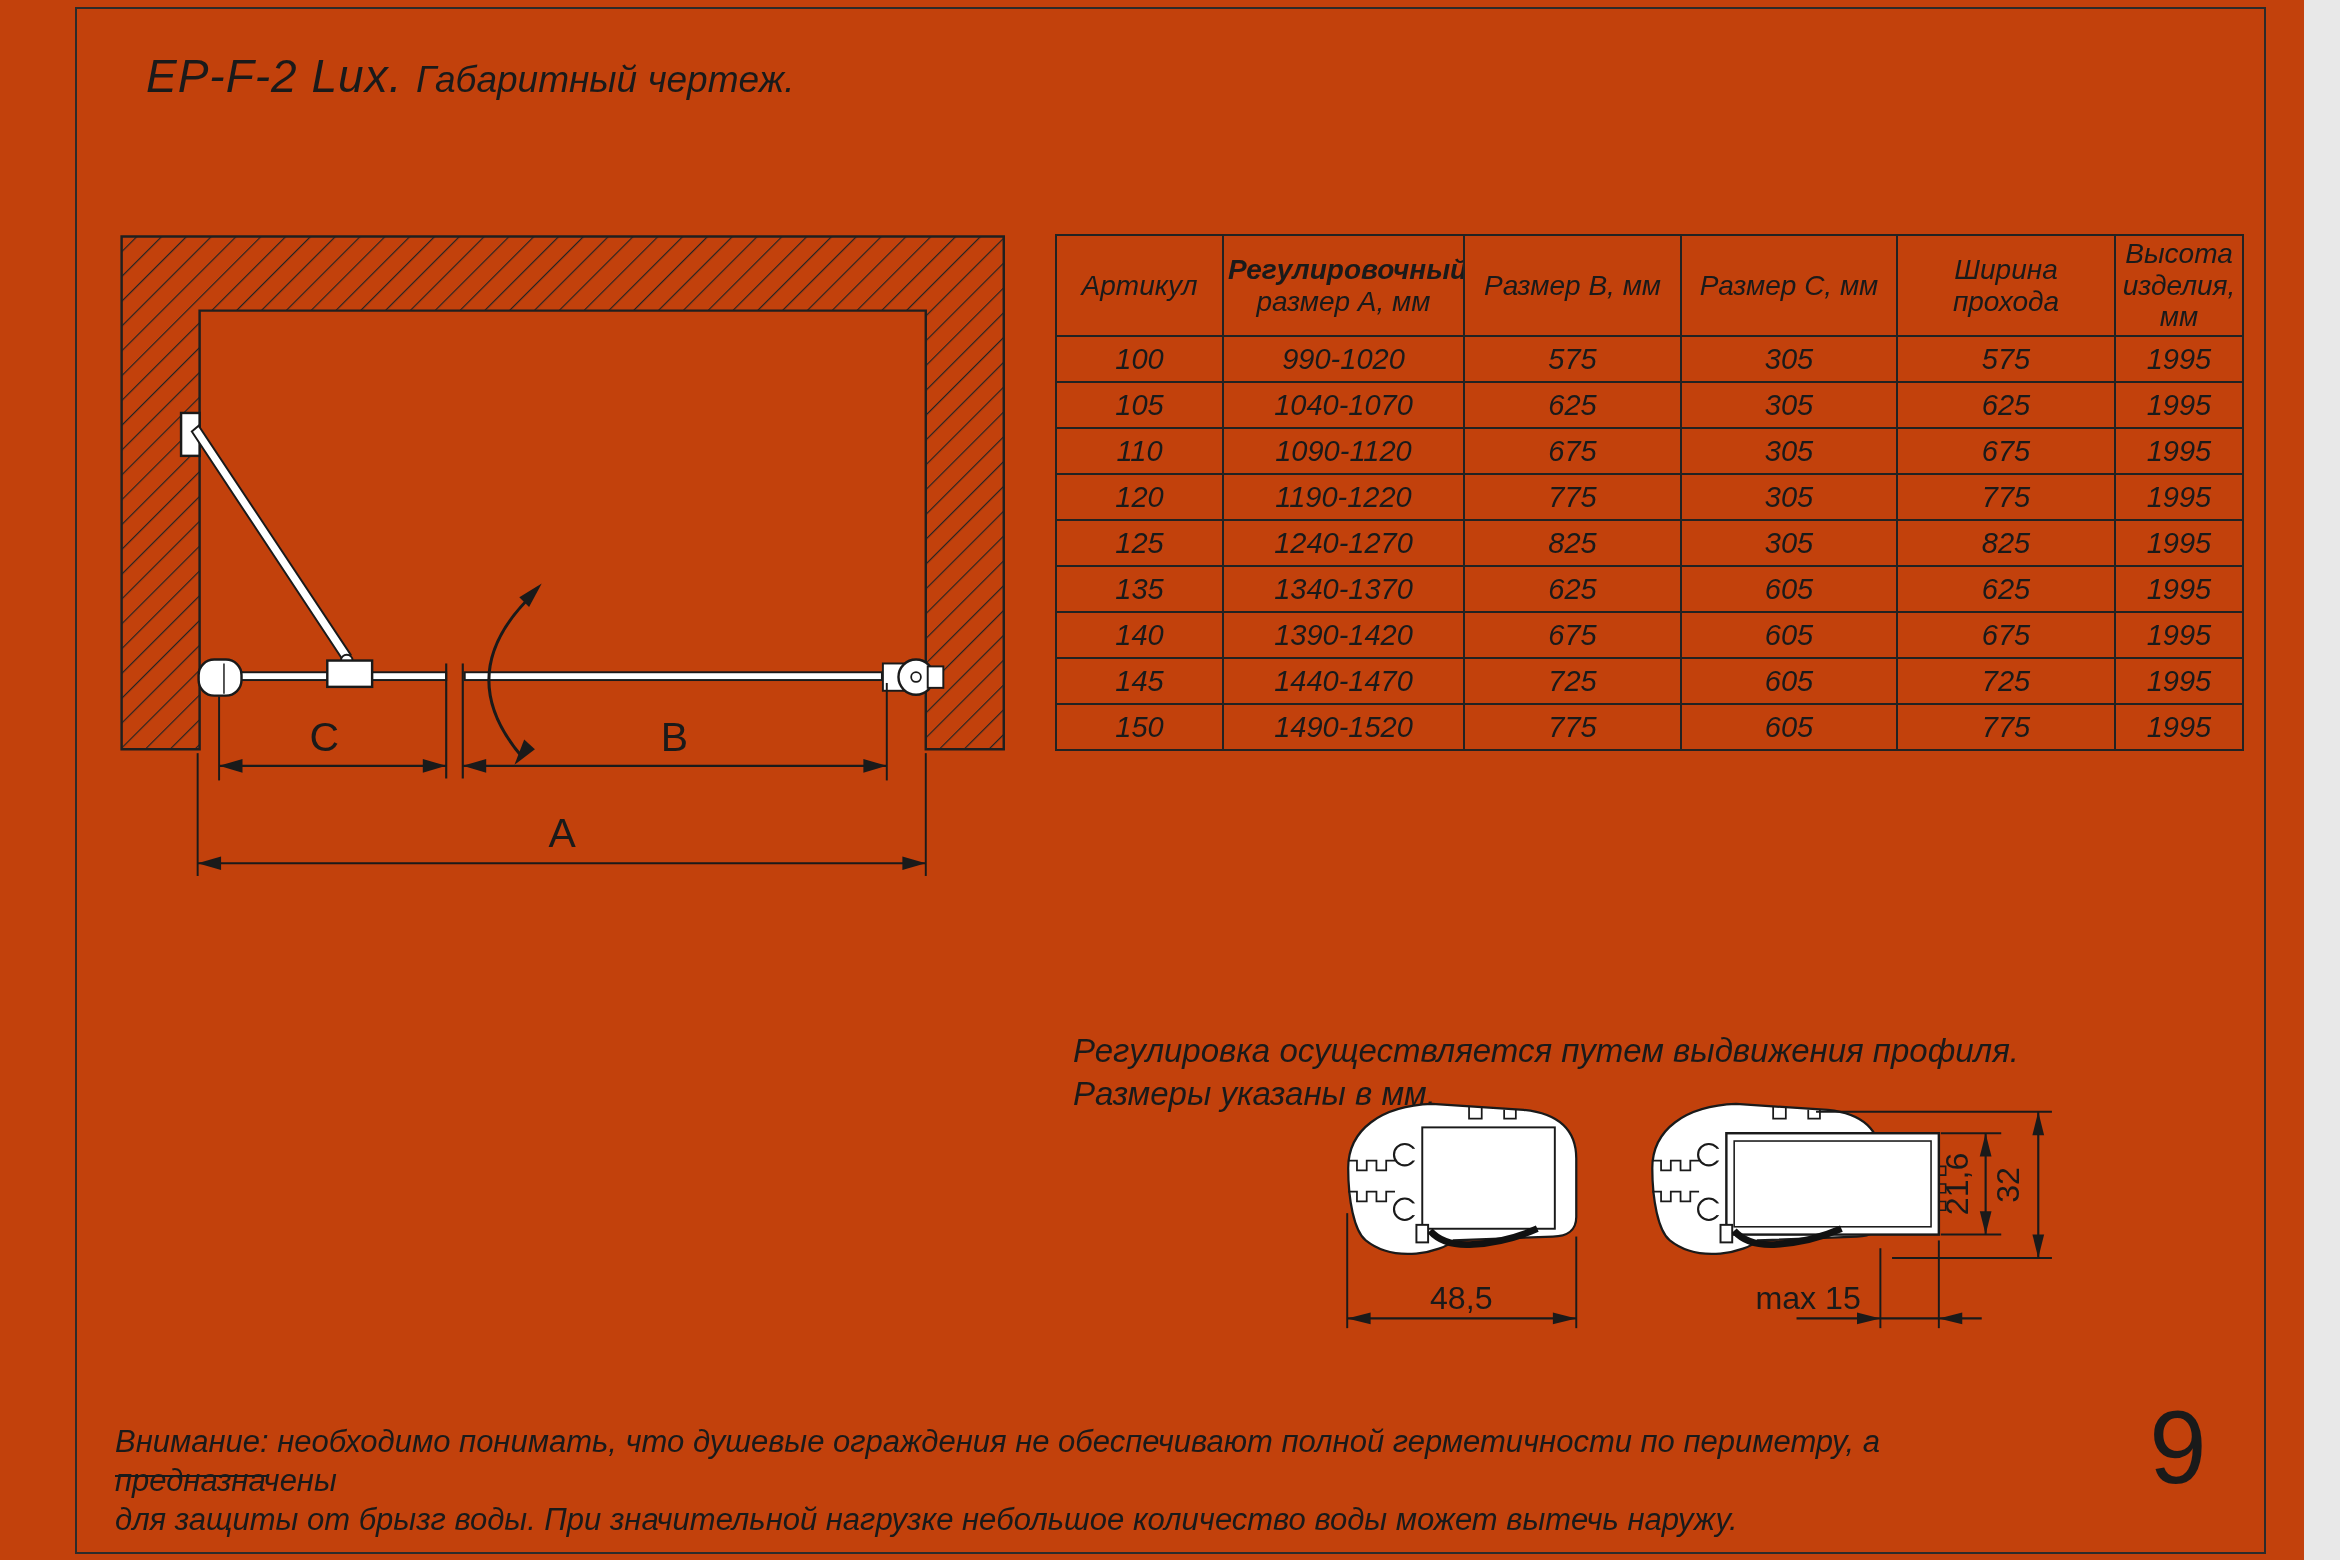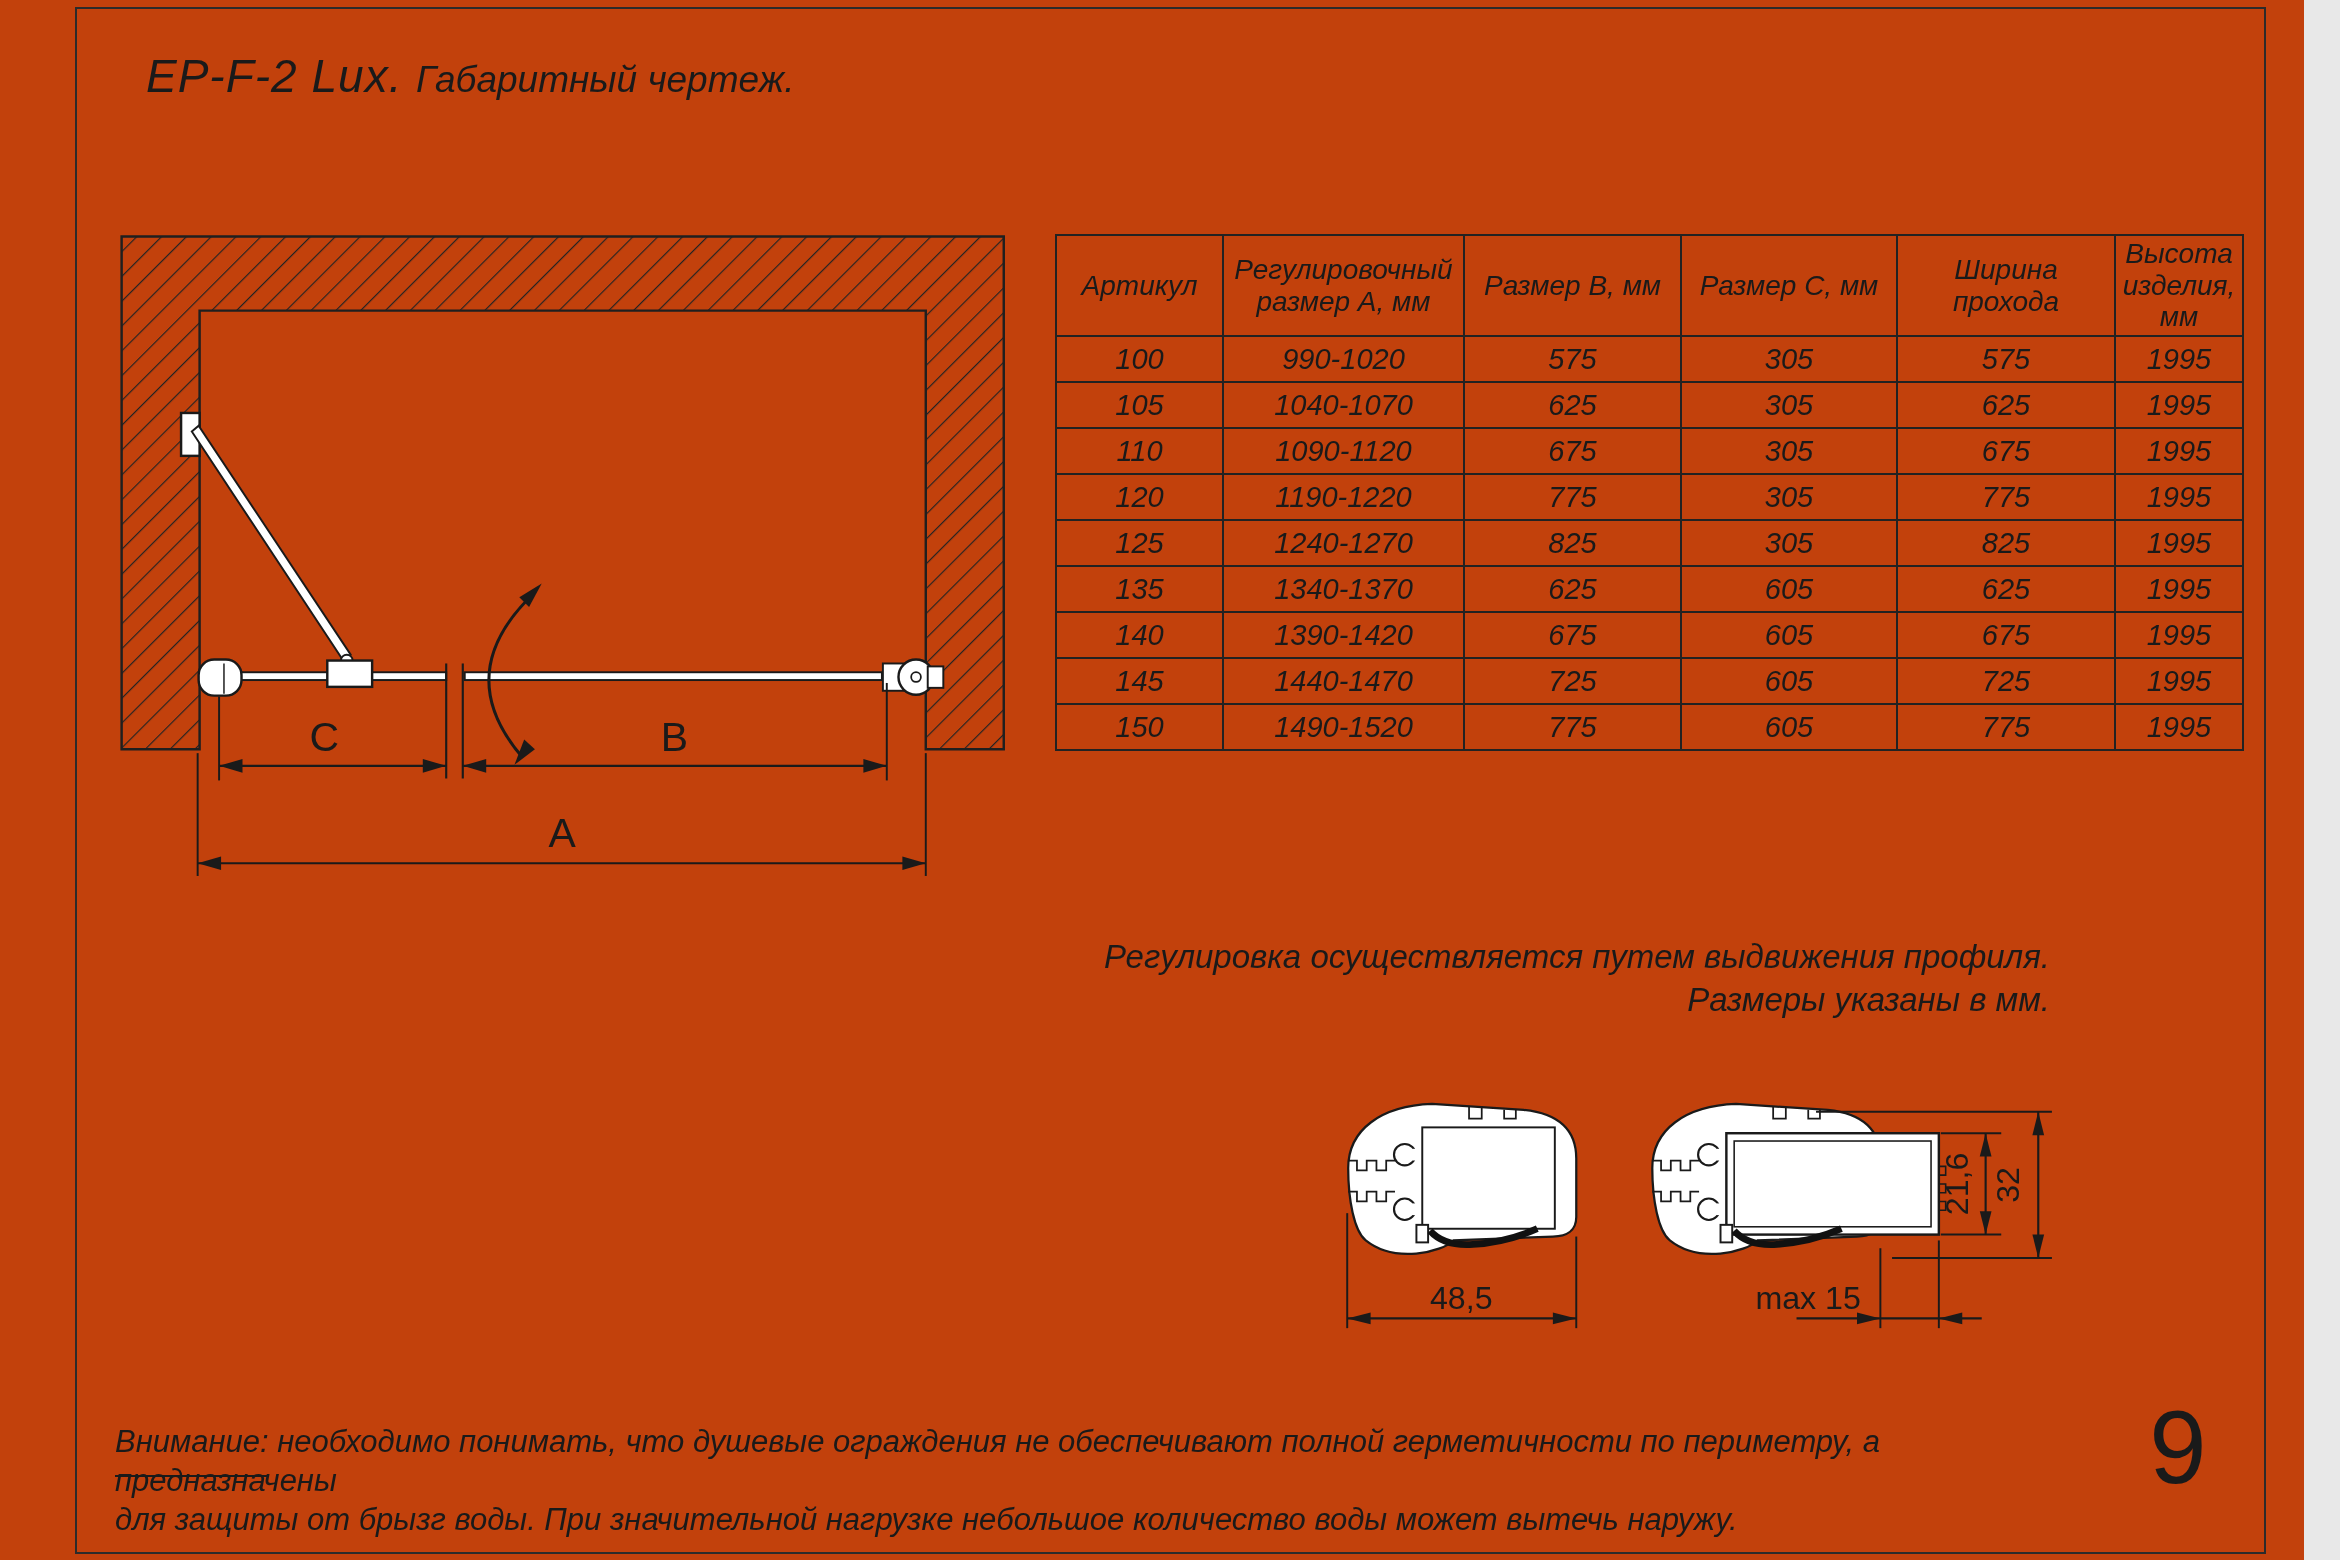--- a/index.html
+++ b/index.html
@@ -13,23 +13,23 @@
   .title-caption{font-size:37px;margin-left:13.7px;}
   
   #spec-table{left:1055px;top:234px;}
   table{border-collapse:collapse;table-layout:fixed;width:1186px;
         font-style:italic;font-size:28px;color:#1a1a1a;}
   th,td{border:2px solid #222;text-align:center;vertical-align:middle;
         padding:0 3.9px;overflow:hidden;}
   table{border:2.9px solid #222;}
   thead th{height:99px;font-weight:normal;line-height:1.12;border-bottom:2.9px solid #222;}
   tbody td{height:44px;font-size:29px;}
-  .hdr-bold{font-weight:normal;text-align:right;}
-  
-  #notes{left:1073px;top:935px;width:977px;text-align:right;font-style:italic;
+  .hdr-bold{font-weight:bold;text-align:right;}
+  
+  #notes{left:1073px;top:1029px;width:977px;font-style:italic;
          font-size:33px;line-height:43px;}
   
   #warning{left:115px;top:1422px;width:1941px;font-style:italic;font-size:31px;line-height:39px;}
   .uline{border-bottom:2px solid #1a1a1a;padding-bottom:16px;}
   
   #page-number{left:2105px;top:1389px;width:146px;text-align:center;font-size:103px;}
   svg text{font-family:"Liberation Sans",sans-serif;}
   .dim-label{font-size:42px;fill:#1a1a1a;}
   .pdim-label{font-size:33px;fill:#1a1a1a;}
 </style>

